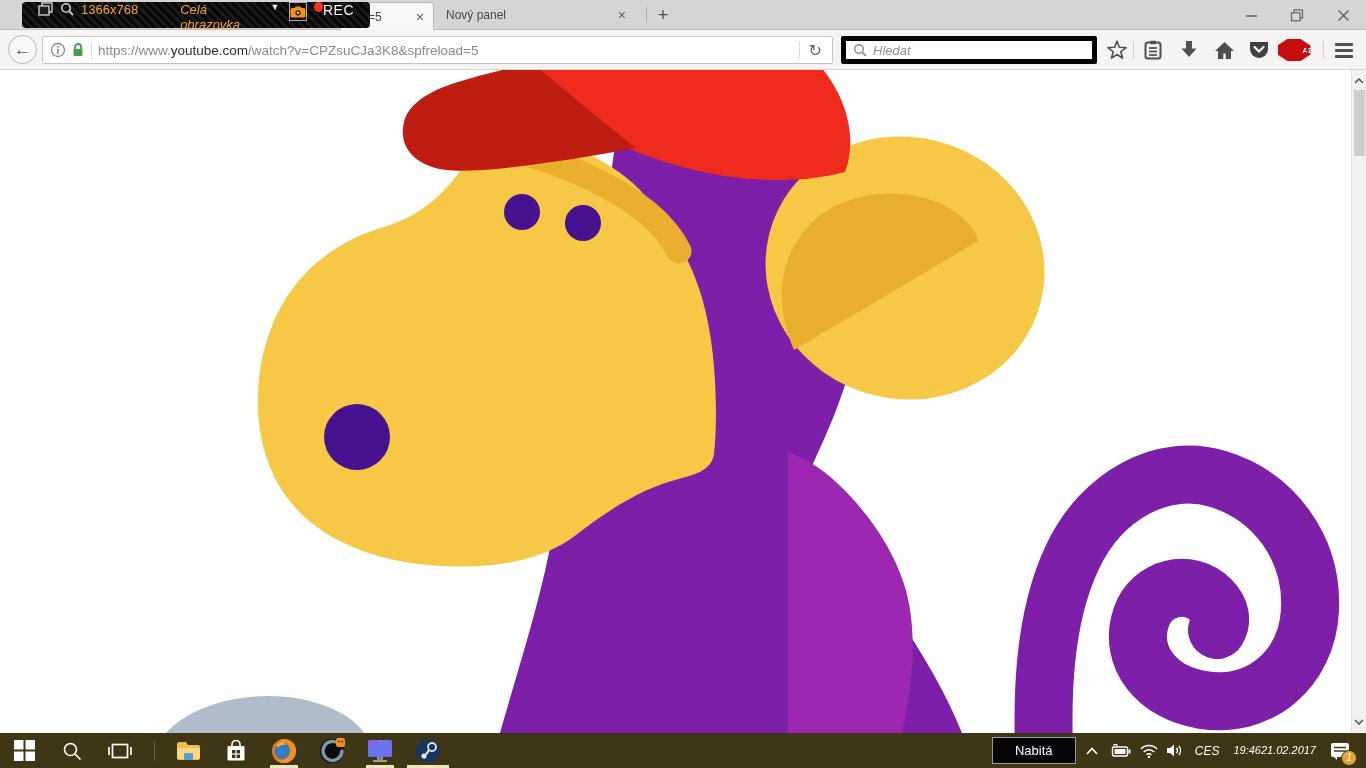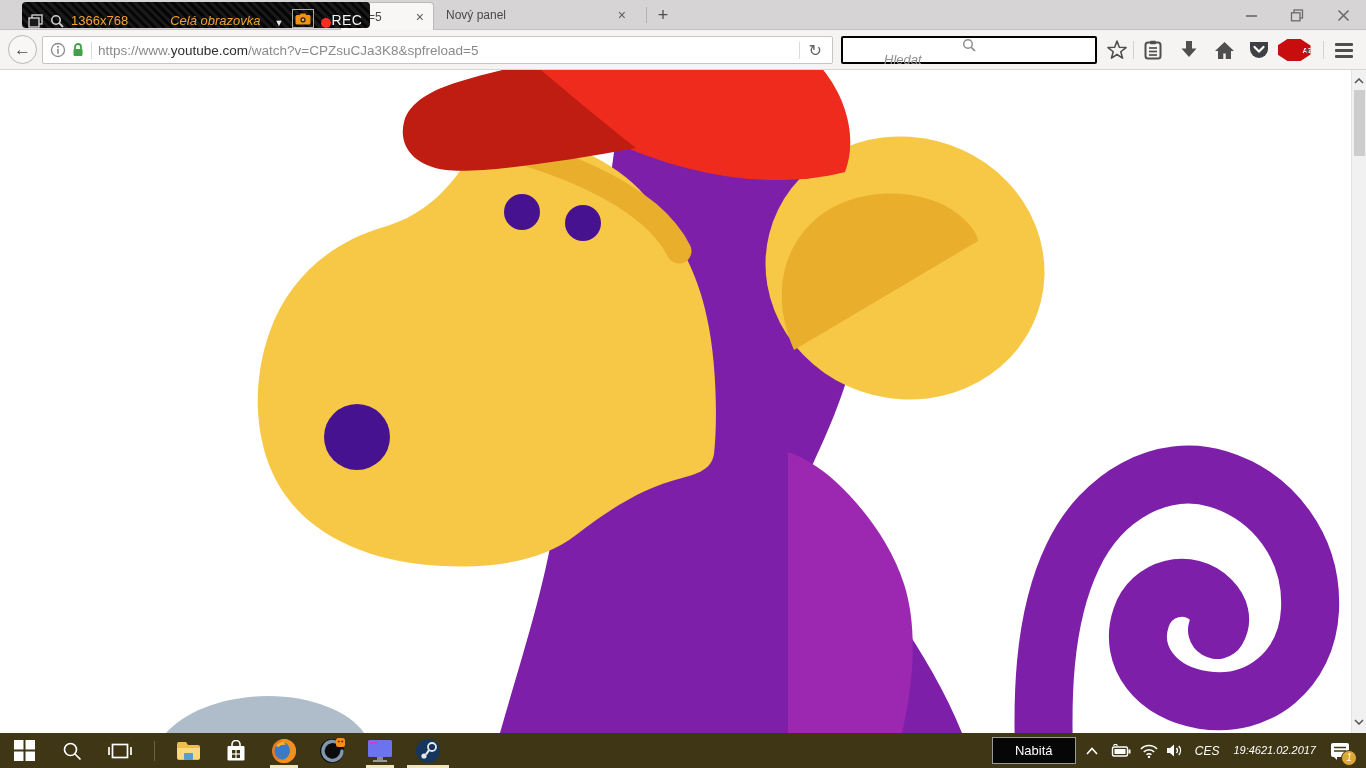--- a/index.html
+++ b/index.html
@@ -16,39 +16,39 @@
   .tab.inactive .tab-title { flex:1; overflow:hidden; white-space:nowrap; color:#4a4a4a; }
   .tab-close { color:#5c5c5c; font-size:14px; line-height:14px; padding:0 2px; cursor:default; }
   .tab-sep { position:absolute; left:646px; top:7px; width:1px; height:16px; background:#b2b0b0; }
   .newtab-btn { position:absolute; left:650px; top:3px; width:26px; height:25px; display:flex; align-items:center; justify-content:center; font-size:18px; color:#4f4f4f; }
   .win-controls { position:absolute; right:0; top:0; height:30px; display:flex; align-items:center; }
   .win-btn { width:46px; height:30px; display:flex; align-items:center; justify-content:center; }
 
   
   .rec-bar { position:absolute; left:22px; top:2px; width:348px; height:26px; z-index:5; border-radius:4px;
     background:repeating-linear-gradient(45deg,#191919 0 3px,#060606 3px 6px);
-    display:flex; align-items:flex-end; padding:0 6px; }
+    display:flex; align-items:flex-start; padding:0 16px; }
   .rec-orange { color:#f2a233; font-size:13px; }
   .rec-res { margin-left:7px; }
   .rec-mode { margin-left:42px;font-style:italic; }
   .rec-arrow { margin-left:14px; color:#e9e9e9; font-size:9px; }
   .rec-cam-box { margin-left:9px; width:22px; height:19px; border:1px solid #a9a9a9; display:flex; align-items:center; justify-content:center; }
   .rec-dot { margin-left:7px; width:10px; height:10px; border-radius:50%; background:#ff2d21; }
   .rec-label { color:#f5f5f5; font-size:14px; letter-spacing:.5px; }
 
   
   .navbar { position:absolute; top:30px; left:0; width:1366px; height:40px; background:#f5f4f3; border-bottom:1px solid #d7d5d1; }
   .back-btn { position:absolute; left:8px; top:5px; width:29px; height:29px; border:1px solid #b7b6b5; border-radius:50%; background:#f8f7f6; display:flex; align-items:center; justify-content:center; font-size:17px; font-weight:bold; color:#4b4b4b; }
   .urlbar { position:absolute; left:42px; top:6px; width:791px; height:28px; background:#fff; border:1px solid #c6c5c3; border-radius:2px; display:flex; align-items:center; padding:0 7px; }
   .urlbar .vdiv { width:1px; height:17px; background:#dcdbda; margin:0 6px; }
   .url-text { flex:1; font-size:13.5px; white-space:nowrap; overflow:hidden; }
   .url-prefix,.url-path { color:#8a8a8a; }
   .url-domain { color:#2e2e2e; }
   .reload-btn { color:#636363; font-size:16px; padding:0 3px; }
-  .searchbar { position:absolute; left:841px; top:6px; width:256px; height:28px; background:#fff; border:2px solid #000000; border-radius:2px; display:flex; align-items:center; padding:0 7px;flex-direction:column; }
+  .searchbar { position:absolute; left:841px; top:6px; width:256px; height:28px; background:#fff; border:5px solid #000000; border-radius:2px; display:flex; align-items:center; padding:0 7px; }
   .searchbar input { border:none; outline:none; flex:1; font-size:13px; margin-left:6px; font-family:inherit; color:#333; background:transparent; }
   .searchbar input::placeholder { font-style:italic; color:#8f8f8f; }
   .nav-icon { position:absolute; top:8px; width:26px; height:24px; display:flex; align-items:center; justify-content:center; }
   .nav-div { position:absolute; top:11px; width:1px; height:18px; background:#d3d1cf; }
   .abp-badge { width:22px; height:22px; background:#c70d0d; color:#fff; font-size:7.5px; font-weight:bold; display:flex; align-items:center; justify-content:center;
     clip-path:polygon(30% 0,70% 0,100% 30%,100% 70%,70% 100%,30% 100%,0 70%,0 30%);padding-left:33px; }
   .abp-caret { position:absolute; left:1305px; top:15px; font-size:10px; color:#555; }
   .burger { display:flex; flex-direction:column; gap:3px; }
   .burger span { display:block; width:18px; height:3px; background:#4f4f4f; border-radius:1px; }
 

